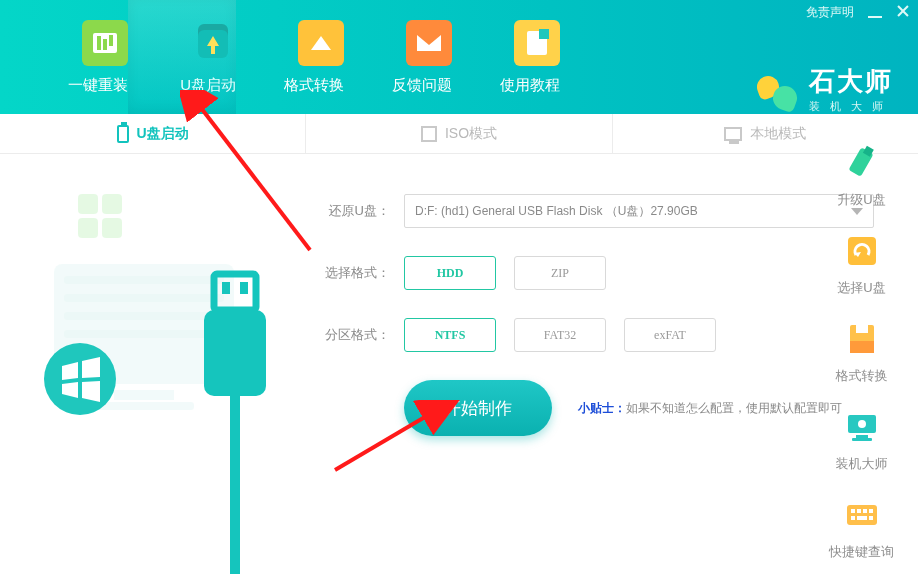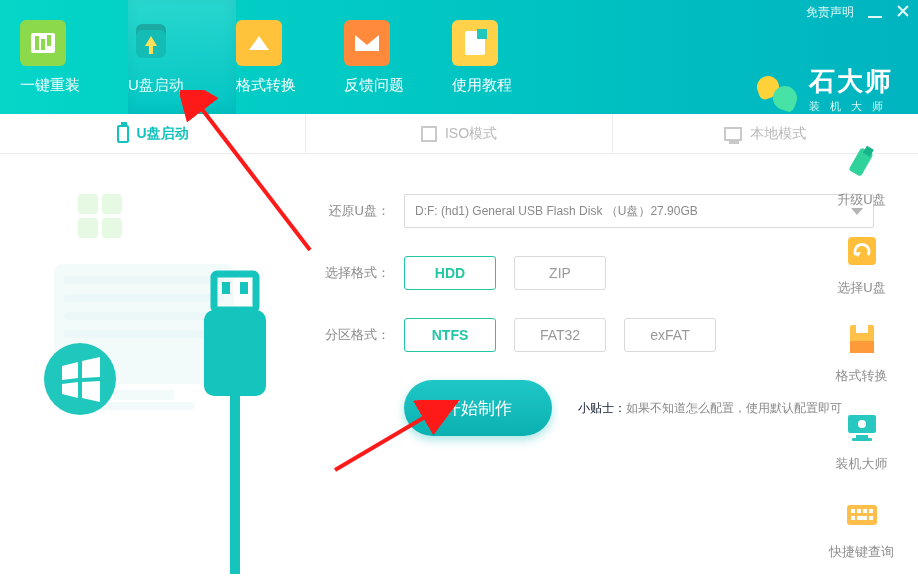--- a/index.html
+++ b/index.html
@@ -22,21 +22,21 @@
   .min-icon { width: 14px; height: 2px; background: #dff9f7; display:inline-block; }
   .close-icon { position: relative; width: 14px; height: 14px; display:inline-block; }
   .close-icon::before, .close-icon::after {
     content:""; position:absolute; left:6px; top:0; width:2px; height:14px; background:#dff9f7;
   }
   .close-icon::before { transform: rotate(45deg); }
   .close-icon::after { transform: rotate(-45deg); }
 
   .navs { display:flex; height:100%; padding-left: 20px; }
   .nav {
-    width: 108px; display:flex; flex-direction:column; align-items:flex-start; justify-content:center;
+    width: 108px; display:flex; flex-direction:column; align-items:flex-end; justify-content:center;
     color:#fff; font-size:15px; gap:10px; cursor:pointer;
     position:relative;
   }
   .nav.active {
     background: linear-gradient(180deg, rgba(255,255,255,0.15), rgba(0,180,190,0.35));
     box-shadow: inset 0 -4px 14px rgba(0,0,0,0.06);
     color: #e7fffd;
   }
   .nav .icon-box {
     width:46px; height:46px; border-radius:6px; display:flex; align-items:center; justify-content:center;
@@ -95,33 +95,34 @@
   .select {
     flex:0 0 470px; height:34px; border:1px solid #d9d9d9; border-radius:2px;
     display:flex; align-items:center; padding:0 10px; font-size:12px; color:#8a8a8a;
     justify-content:space-between; cursor:pointer;
   }
   .select .caret { width:0;height:0;border-left:6px solid transparent;border-right:6px solid transparent;border-top:7px solid #b5b5b5;}
 
   .opts { display:flex; gap:18px; }
   .opt {
     width:92px; height:34px; border:1px solid #d9d9d9; border-radius:3px;
-    display:flex; align-items:center; justify-content:center; font-size:14px; color:#9a9a9a;
+    display:flex; align-items:center; justify-content:center; font-size:12px; color:#9a9a9a;
     cursor:pointer;
+    font-family:Liberation Serif, serif;
   }
   .opt.sel { border-color:#22c7a3; color:#22c7a3; font-weight:600; }
 
   .primary-btn {
     margin-left:94px; width:148px; height:56px; border-radius:28px;
     background:linear-gradient(180deg,#1fc7c6,#0ab1b0);
     color:#fff; font-size:17px; display:flex; align-items:center; justify-content:center;
     cursor:pointer; box-shadow:0 4px 10px rgba(15,180,177,0.35);
   }
   .tip { display:inline-flex; align-items:center; font-size:12px; color:#888; margin-left:26px; }
-  .tip .t1 { color:#0f172a; }
+  .tip .t1 { color:#1d4ed8;font-weight:bold; }
   .tiprow { display:flex; align-items:center; }
 
   
   .tools { position:absolute; right:24px; bottom:18px; display:flex; gap:24px;flex-direction:column; }
   .tool { display:flex; flex-direction:column; align-items:center; gap:10px; font-size:13px; color:#8e8e8e; cursor:pointer; }
   .tool .ti { width:36px; height:36px; display:flex; align-items:center; justify-content:center; }
 
   
   .arrow { position:absolute; pointer-events:none; }
 </style>

